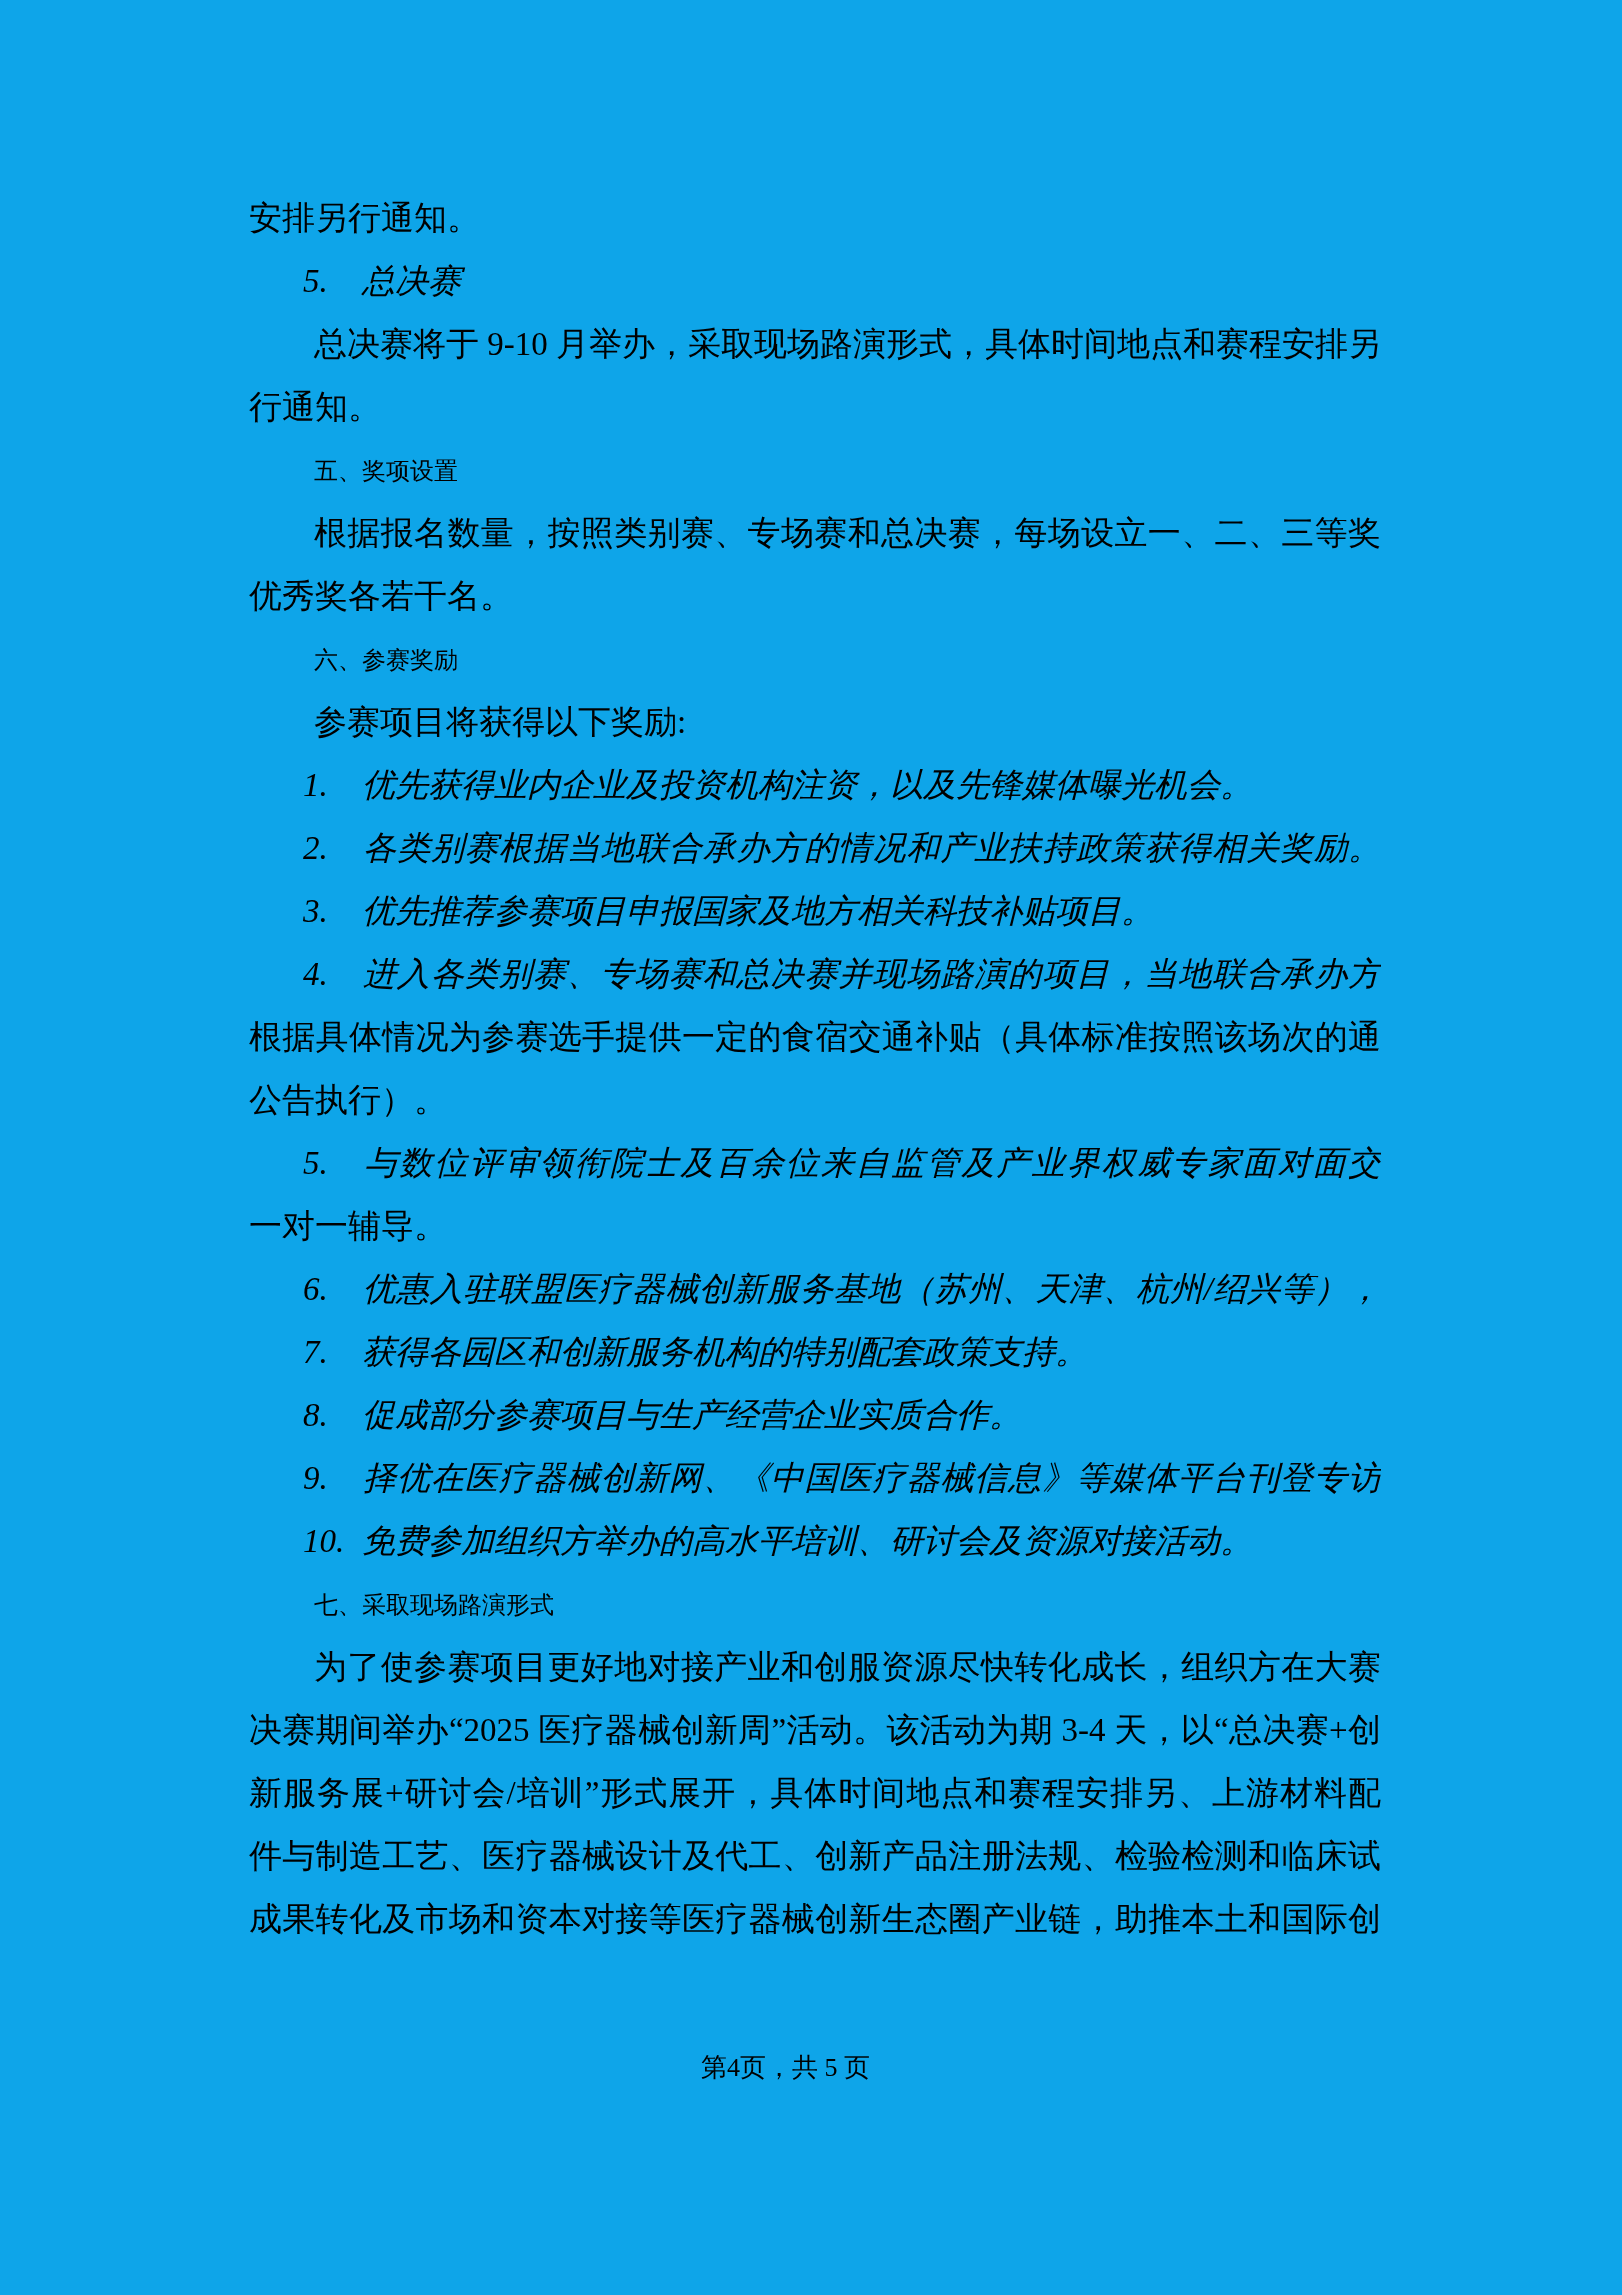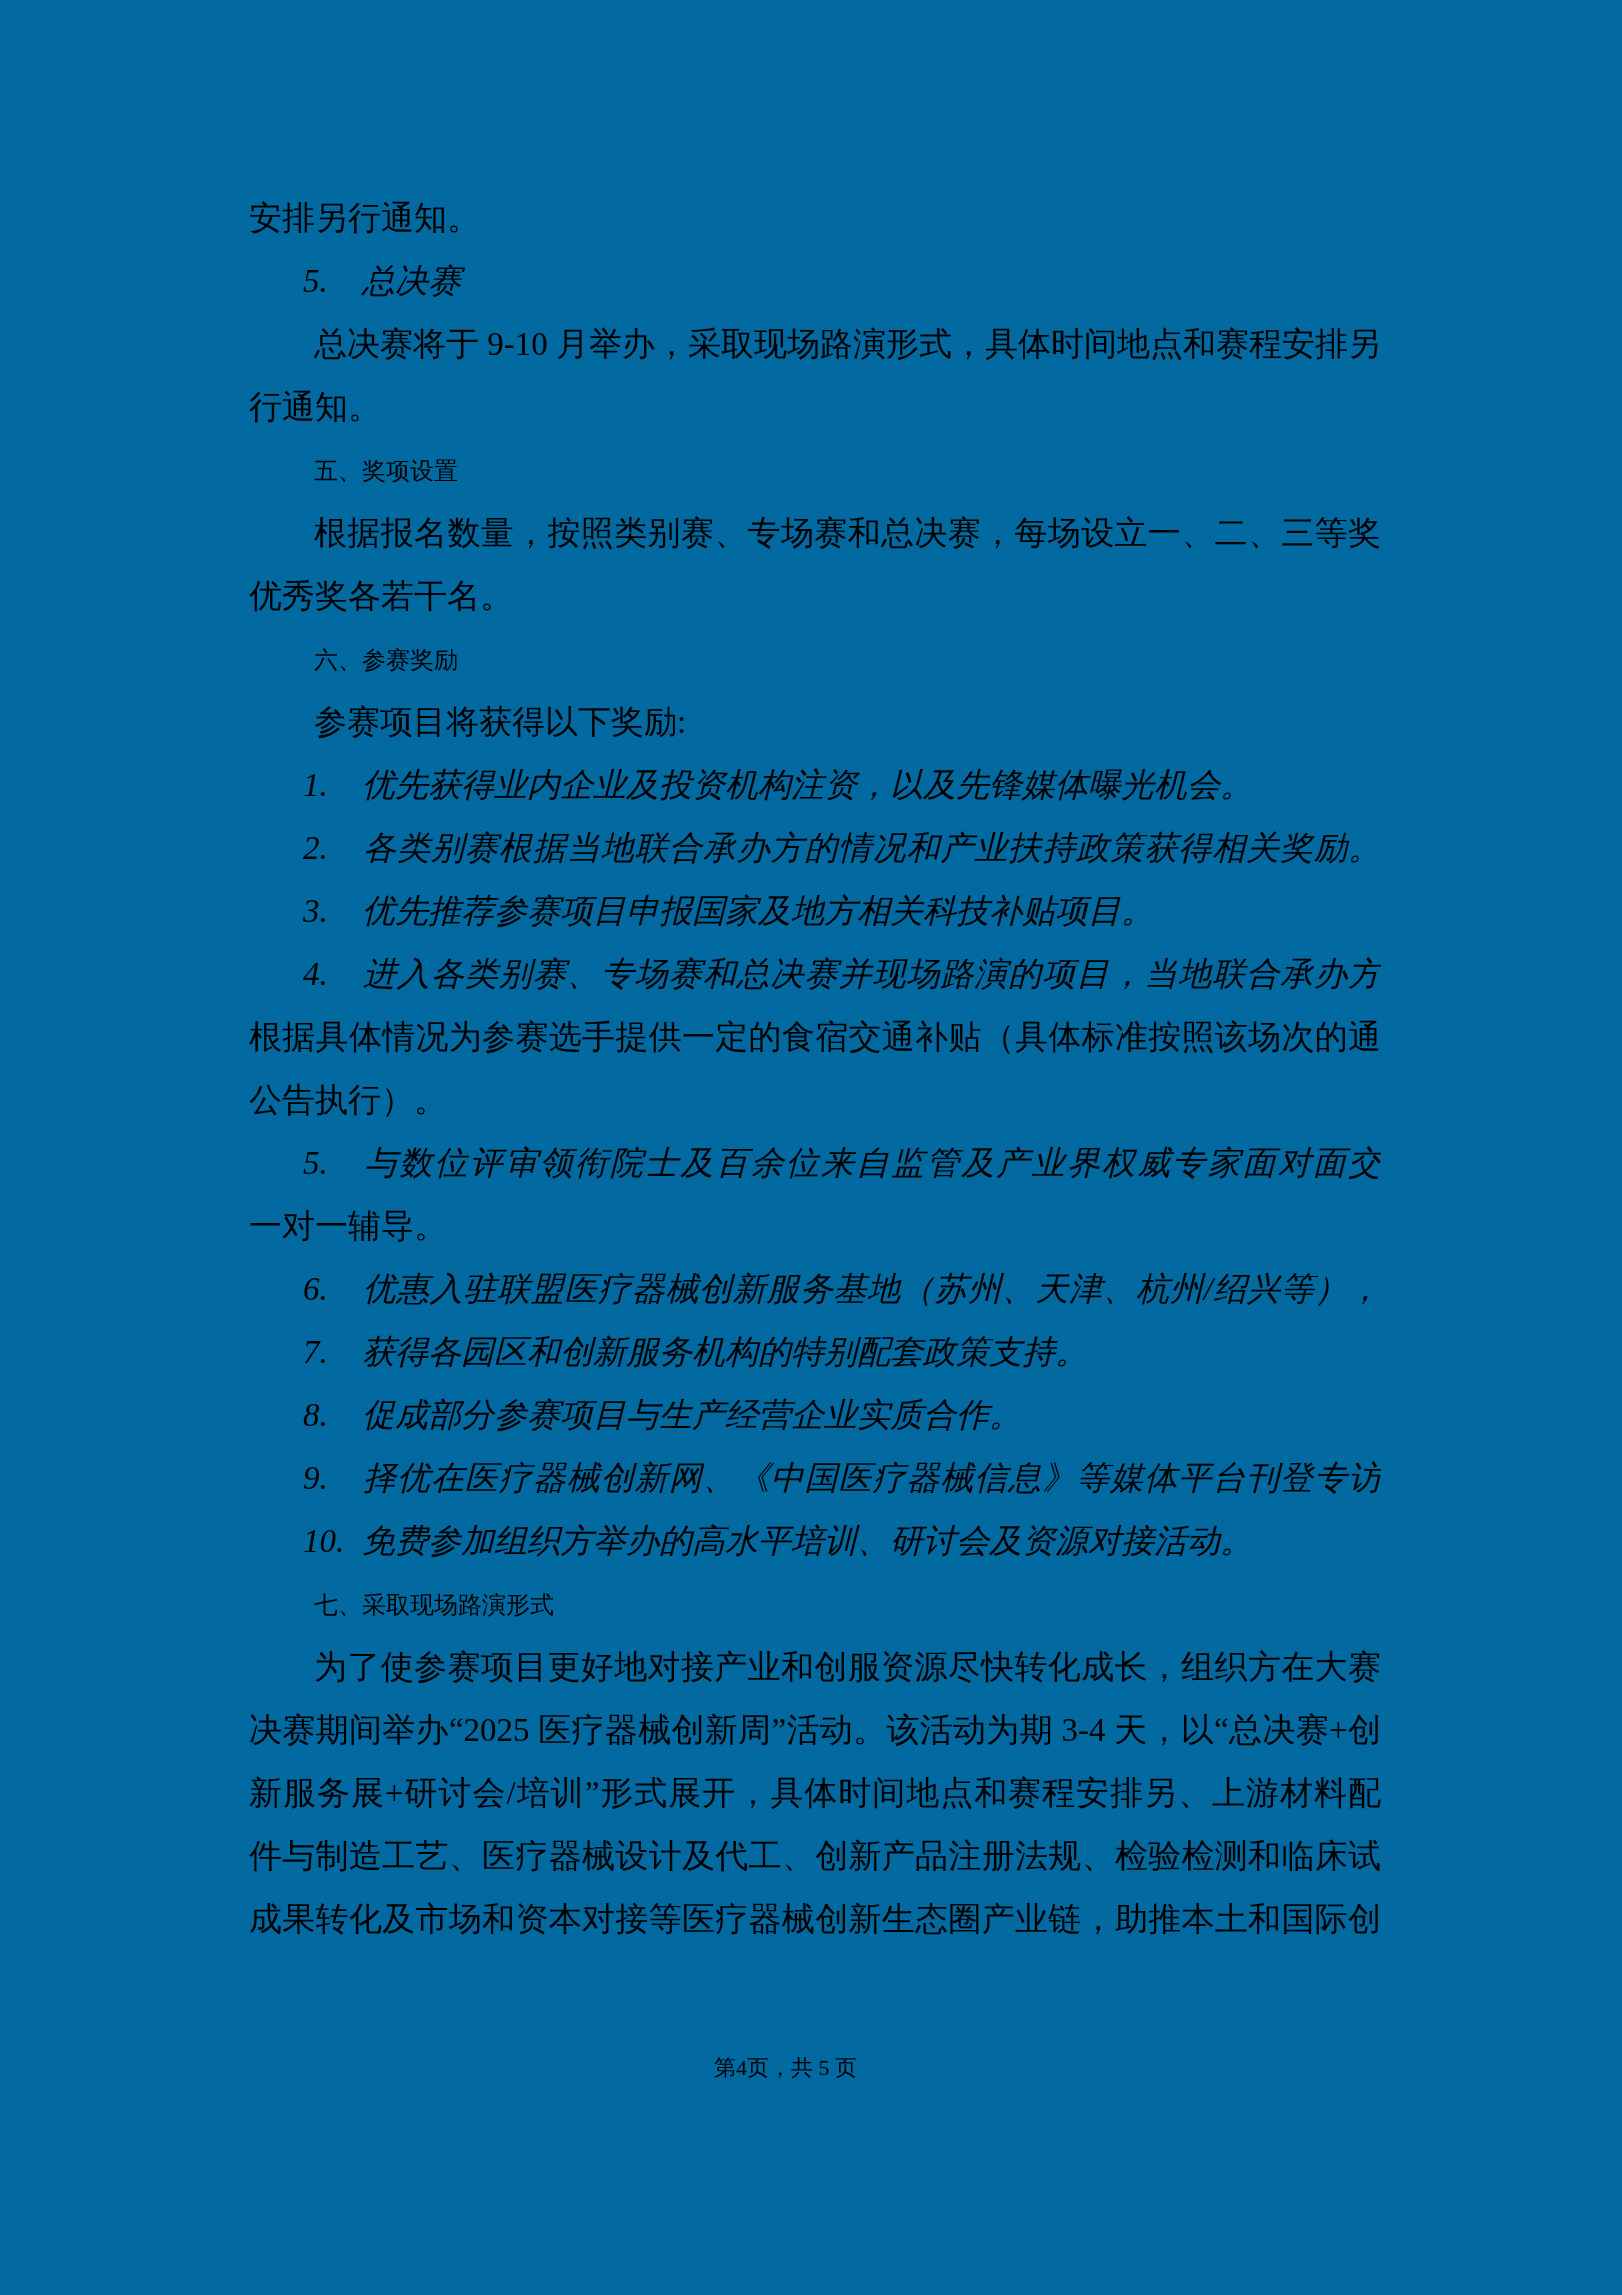--- a/index.html
+++ b/index.html
@@ -12,21 +12,21 @@
     height: 2295px;
     position: relative;
     font-family: "Liberation Serif", serif;
     color: #000000;
   }
   .page {
     position: absolute;
     left: 0; top: 0;
     width: 1623px;
     height: 2295px;
-    background: #0369a1;
+    background: #0ea5e9;
     overflow: hidden;
   }
   .content {
     position: absolute;
     left: 249px;
     top: 187px;
     width: 1132px;
   }
   .line {
     height: 63px;
@@ -52,21 +52,21 @@
     text-align-last: justify;
     height: 63px;
     overflow: hidden;
   }
   .footer {
     position: absolute;
     left: 0;
     top: 2036px;
     width: 1571px;
     text-align: center;
-    font-size: 22px;
+    font-size: 26px;
     line-height: 63px;
     color: #000000;
   }
 </style>
 </head>
 <body>
 
 <div class="page">
   <div class="content" id="content">
       <div class="line body">安排另行通知。</div>

